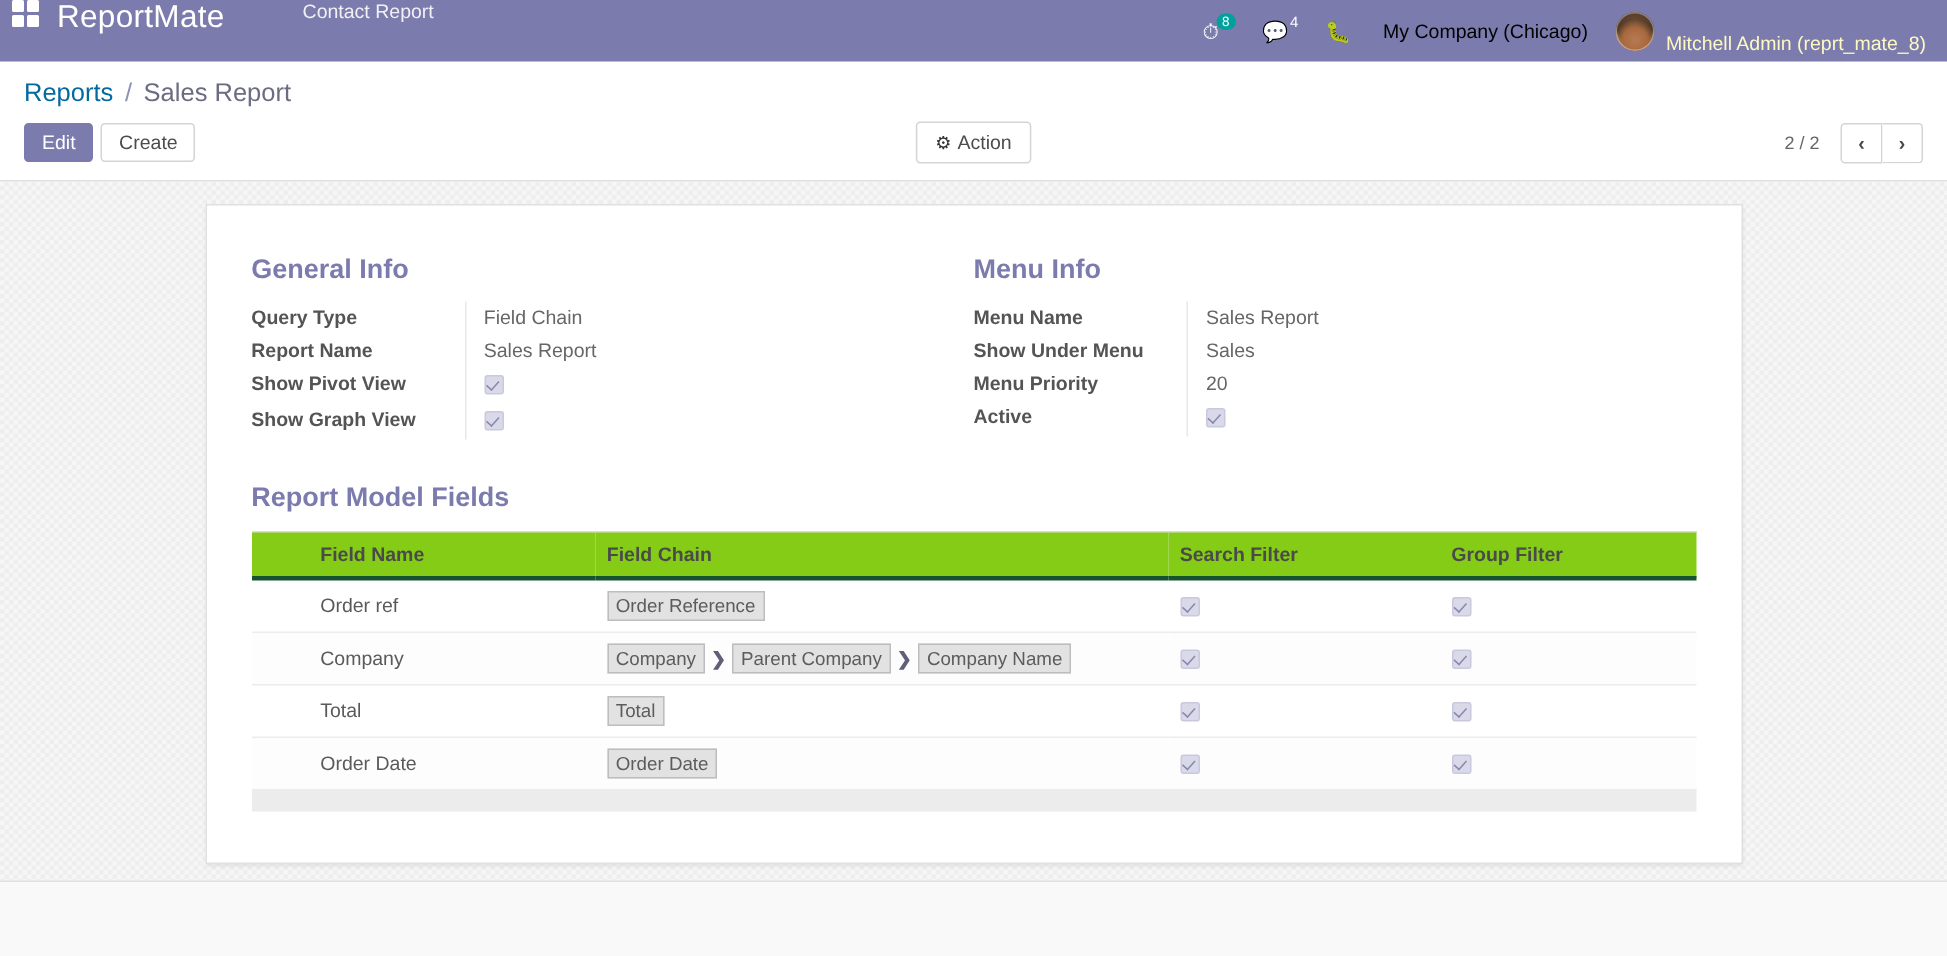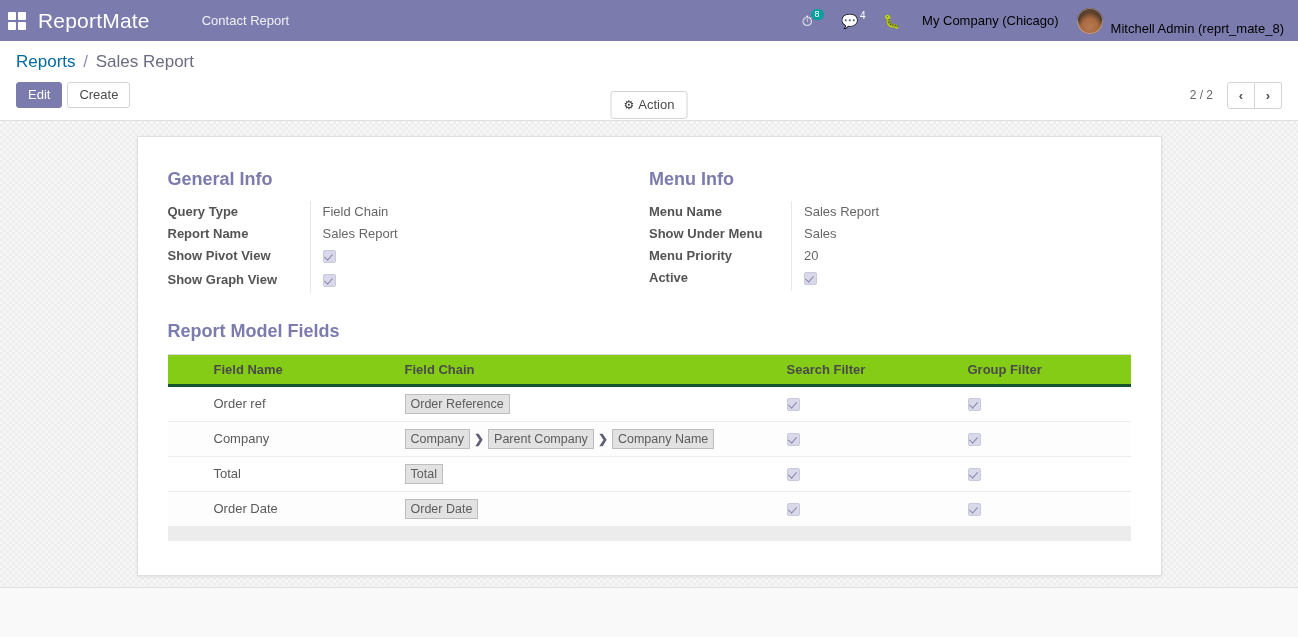--- a/index.html
+++ b/index.html
@@ -11,21 +11,20 @@
     font-size: 13px;
     color: #4c4c4c;
     -webkit-font-smoothing: antialiased;
   }
 
   
   .navbar {
     height: 41px;
     background: #7C7BAD;
     display: flex;
-    align-items: center;
     position: relative;
     z-index: 20;
   }
   .apps-icon {
     width: 18px; height: 18px;
     margin-left: 8px; margin-right: 6px;
     display: grid;
     grid-template-columns: 1fr 1fr;
     grid-template-rows: 1fr 1fr;
     gap: 2px;
@@ -110,21 +109,21 @@
     border-radius: 50%;
     margin-right: 8px;
     background:
       radial-gradient(circle at 50% 72%, #b87a52 0%, #a8693f 36%, rgba(168,105,63,0) 60%),
       radial-gradient(circle at 50% 30%, #6a4a34 0%, #4e3726 55%, rgba(78,55,38,0) 75%),
       linear-gradient(150deg, #d8cfc2 0%, #b9a78f 45%, #8c7454 100%);
     box-shadow: inset 0 0 0 1px rgba(255,255,255,.35);
     flex: none;
   }
   .user-name {
-    color: #000000;
+    color: #fef9c3;
     font-size: 13px;
     white-space: nowrap;
     margin-top: 16px;
   }
 
   
   .control-panel {
     background: #ffffff;
     border-bottom: 1px solid #dfdfdf;
     padding: 0 16px;
@@ -172,21 +171,21 @@
     margin-right: 5px;
   }
   .btn-default {
     border-color: #d4d4d4;
     color: #4c4c4c;
   }
   .action-wrap {
     position: absolute;
     left: 50%;
     transform: translateX(-50%);
-    top: 16px;
+    top: 6px;
   }
   .btn-action {
     border: 1px solid #d4d4d4;
     color: #4c4c4c;
     padding: 4px 12px;
   }
   .gear-glyph {
     font-size: 12px;
     margin-right: 4px;
     color: #333;

